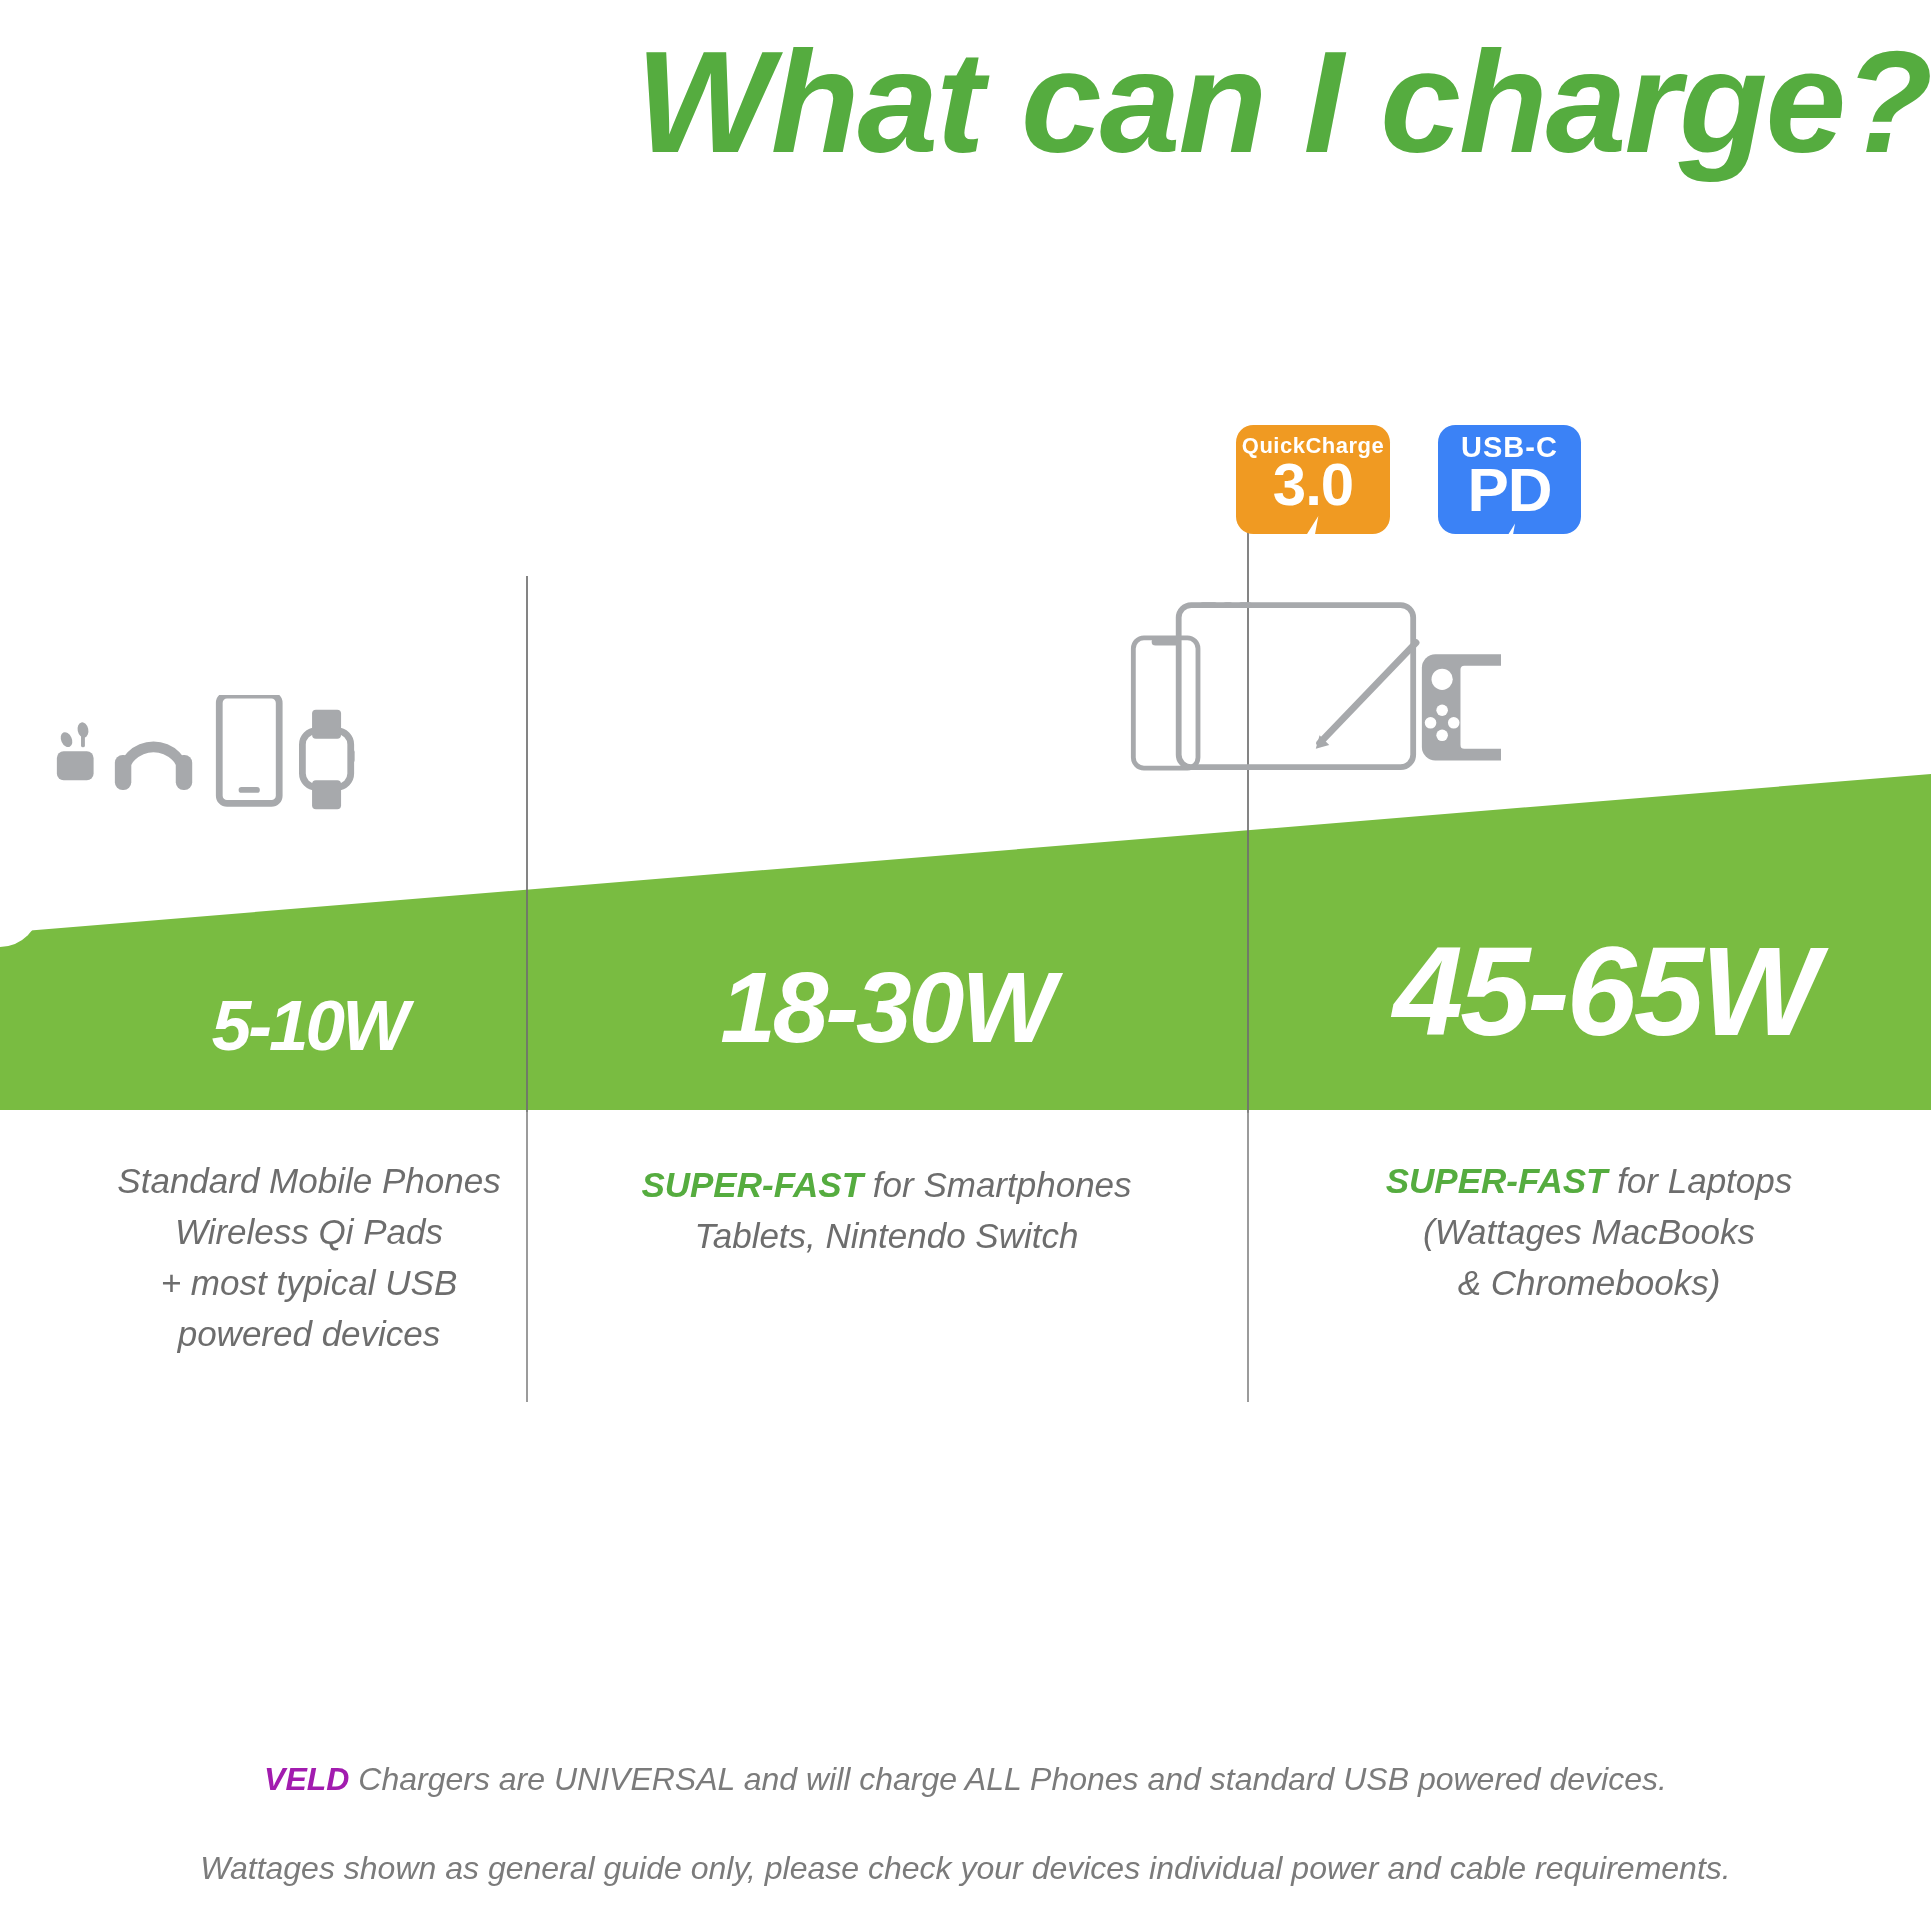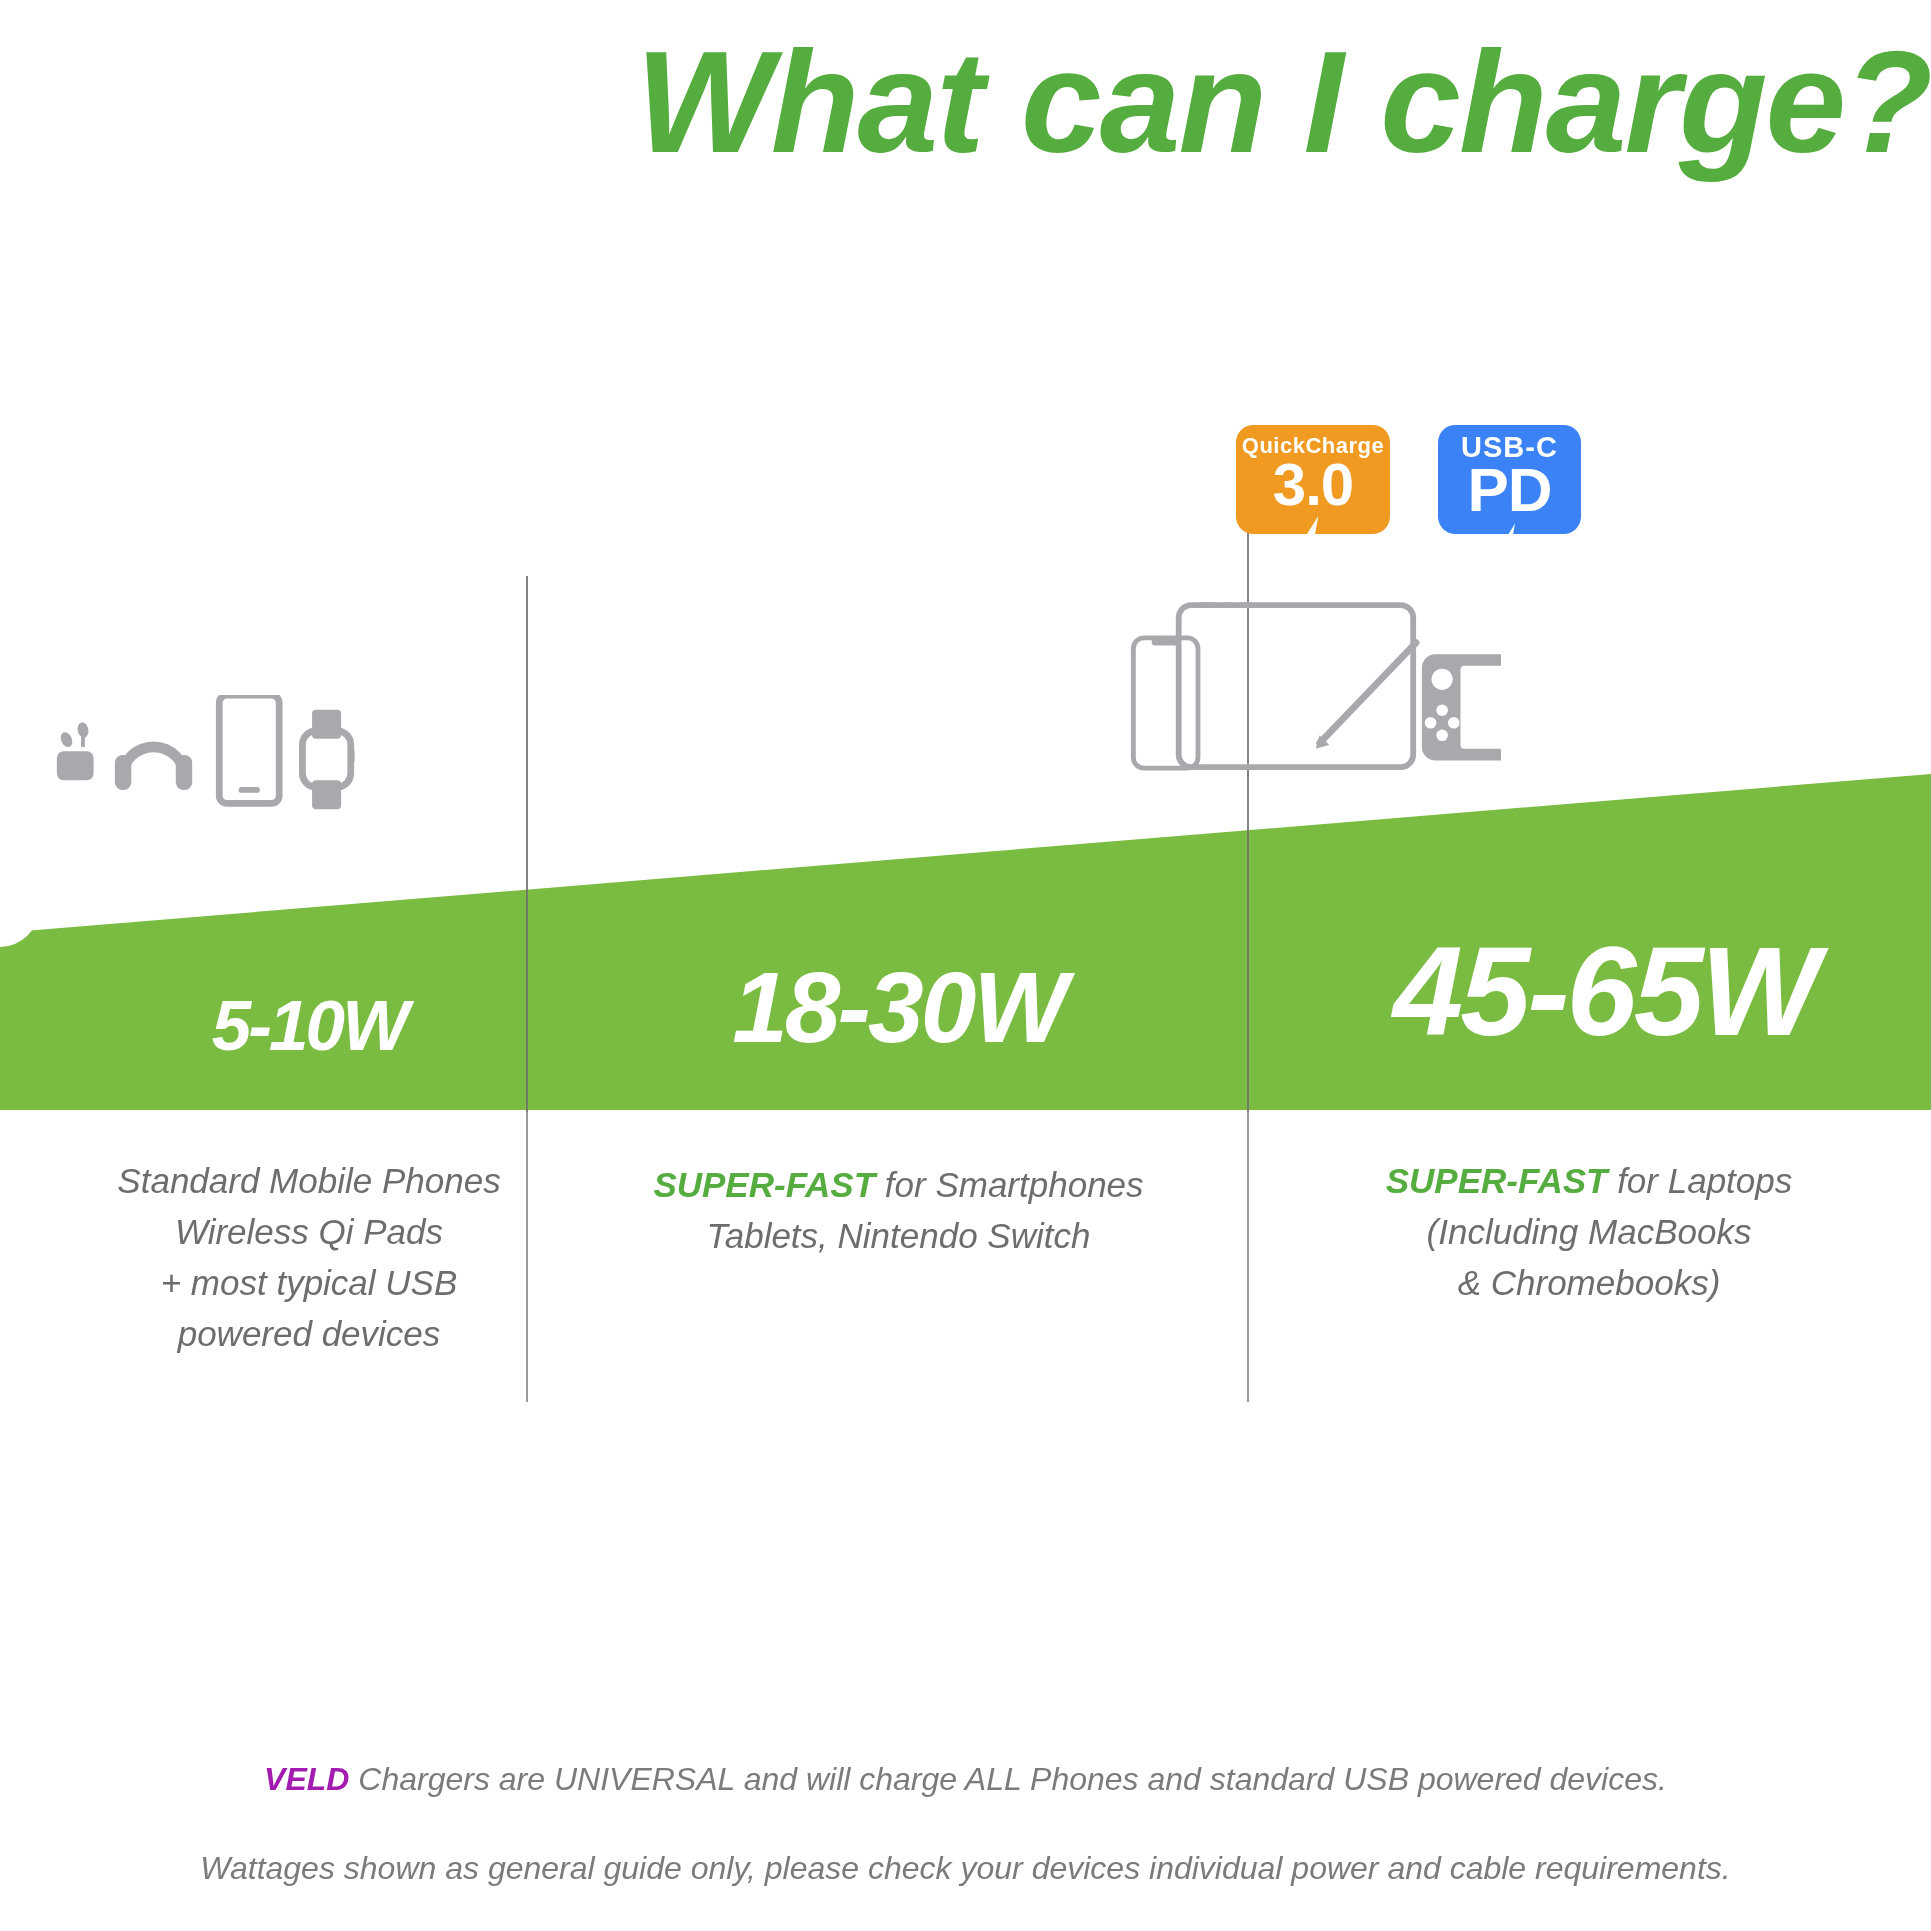--- a/index.html
+++ b/index.html
@@ -48,21 +48,21 @@
     opacity:.85;
   }
   .divider.d1{left:526px;top:576px;height:536px;}
   .divider.d1b{left:526px;top:1112px;height:290px;background:#8a8a8a;}
   .divider.d2{left:1247px;top:488px;height:625px;}
   .divider.d2b{left:1247px;top:1112px;height:290px;background:#8a8a8a;}
 
   
   .col{position:absolute;top:0;height:1931px;}
   .col1{left:0;width:618px;}
-  .col2{left:526px;width:721px;padding-left:24px;}
+  .col2{left:526px;width:721px;}
   .col3{left:1247px;width:684px;}
 
   
   .watt{
     position:absolute;
     color:#ffffff;
     font-weight:bold;
     font-style:italic;
     letter-spacing:-2.9px;
     white-space:nowrap;
@@ -281,21 +281,21 @@
   </div>
 
   <div class="col col3">
 
     <div class="watt w3">45-65W</div>
 
     <div class="caption c3">
       <div>
         <span class="hl">SUPER-FAST</span><span> for Laptops</span>
       </div>
-      <div><span>(Including MacBooks</span></div>
+      <div><span>(Wattages MacBooks</span></div>
       <div><span>&amp; Chromebooks)</span></div>
     </div>
   </div>
 
   <div class="footer f1">
     <span class="brand">VELD</span><span> Chargers are UNIVERSAL and will charge ALL Phones and standard USB powered devices.</span>
   </div>
   <div class="footer f2">Wattages shown as general guide only, please check your devices individual power and cable requirements.</div>
 
 </div>

